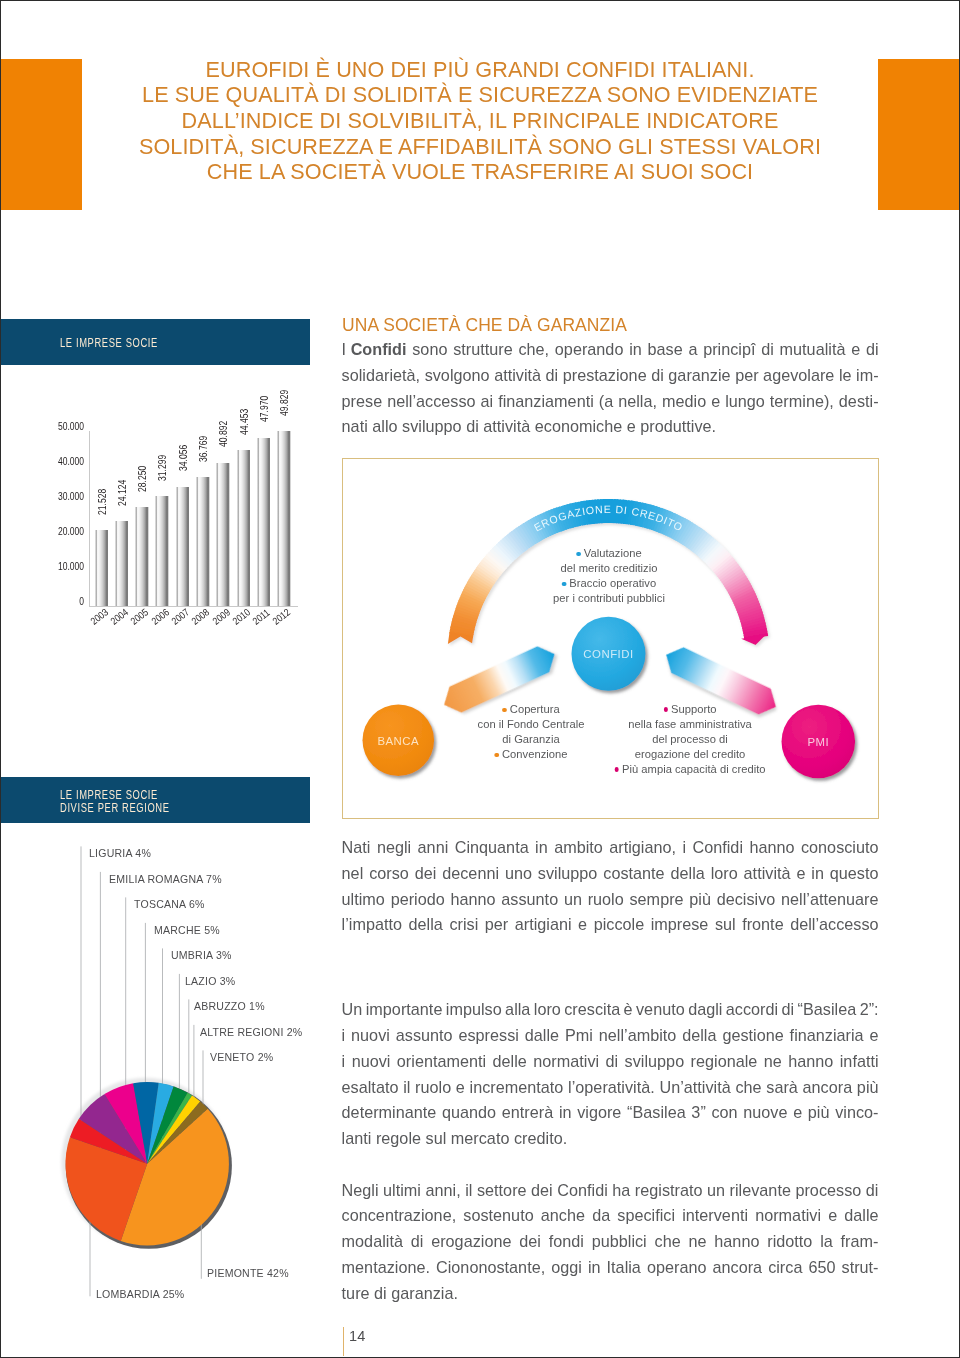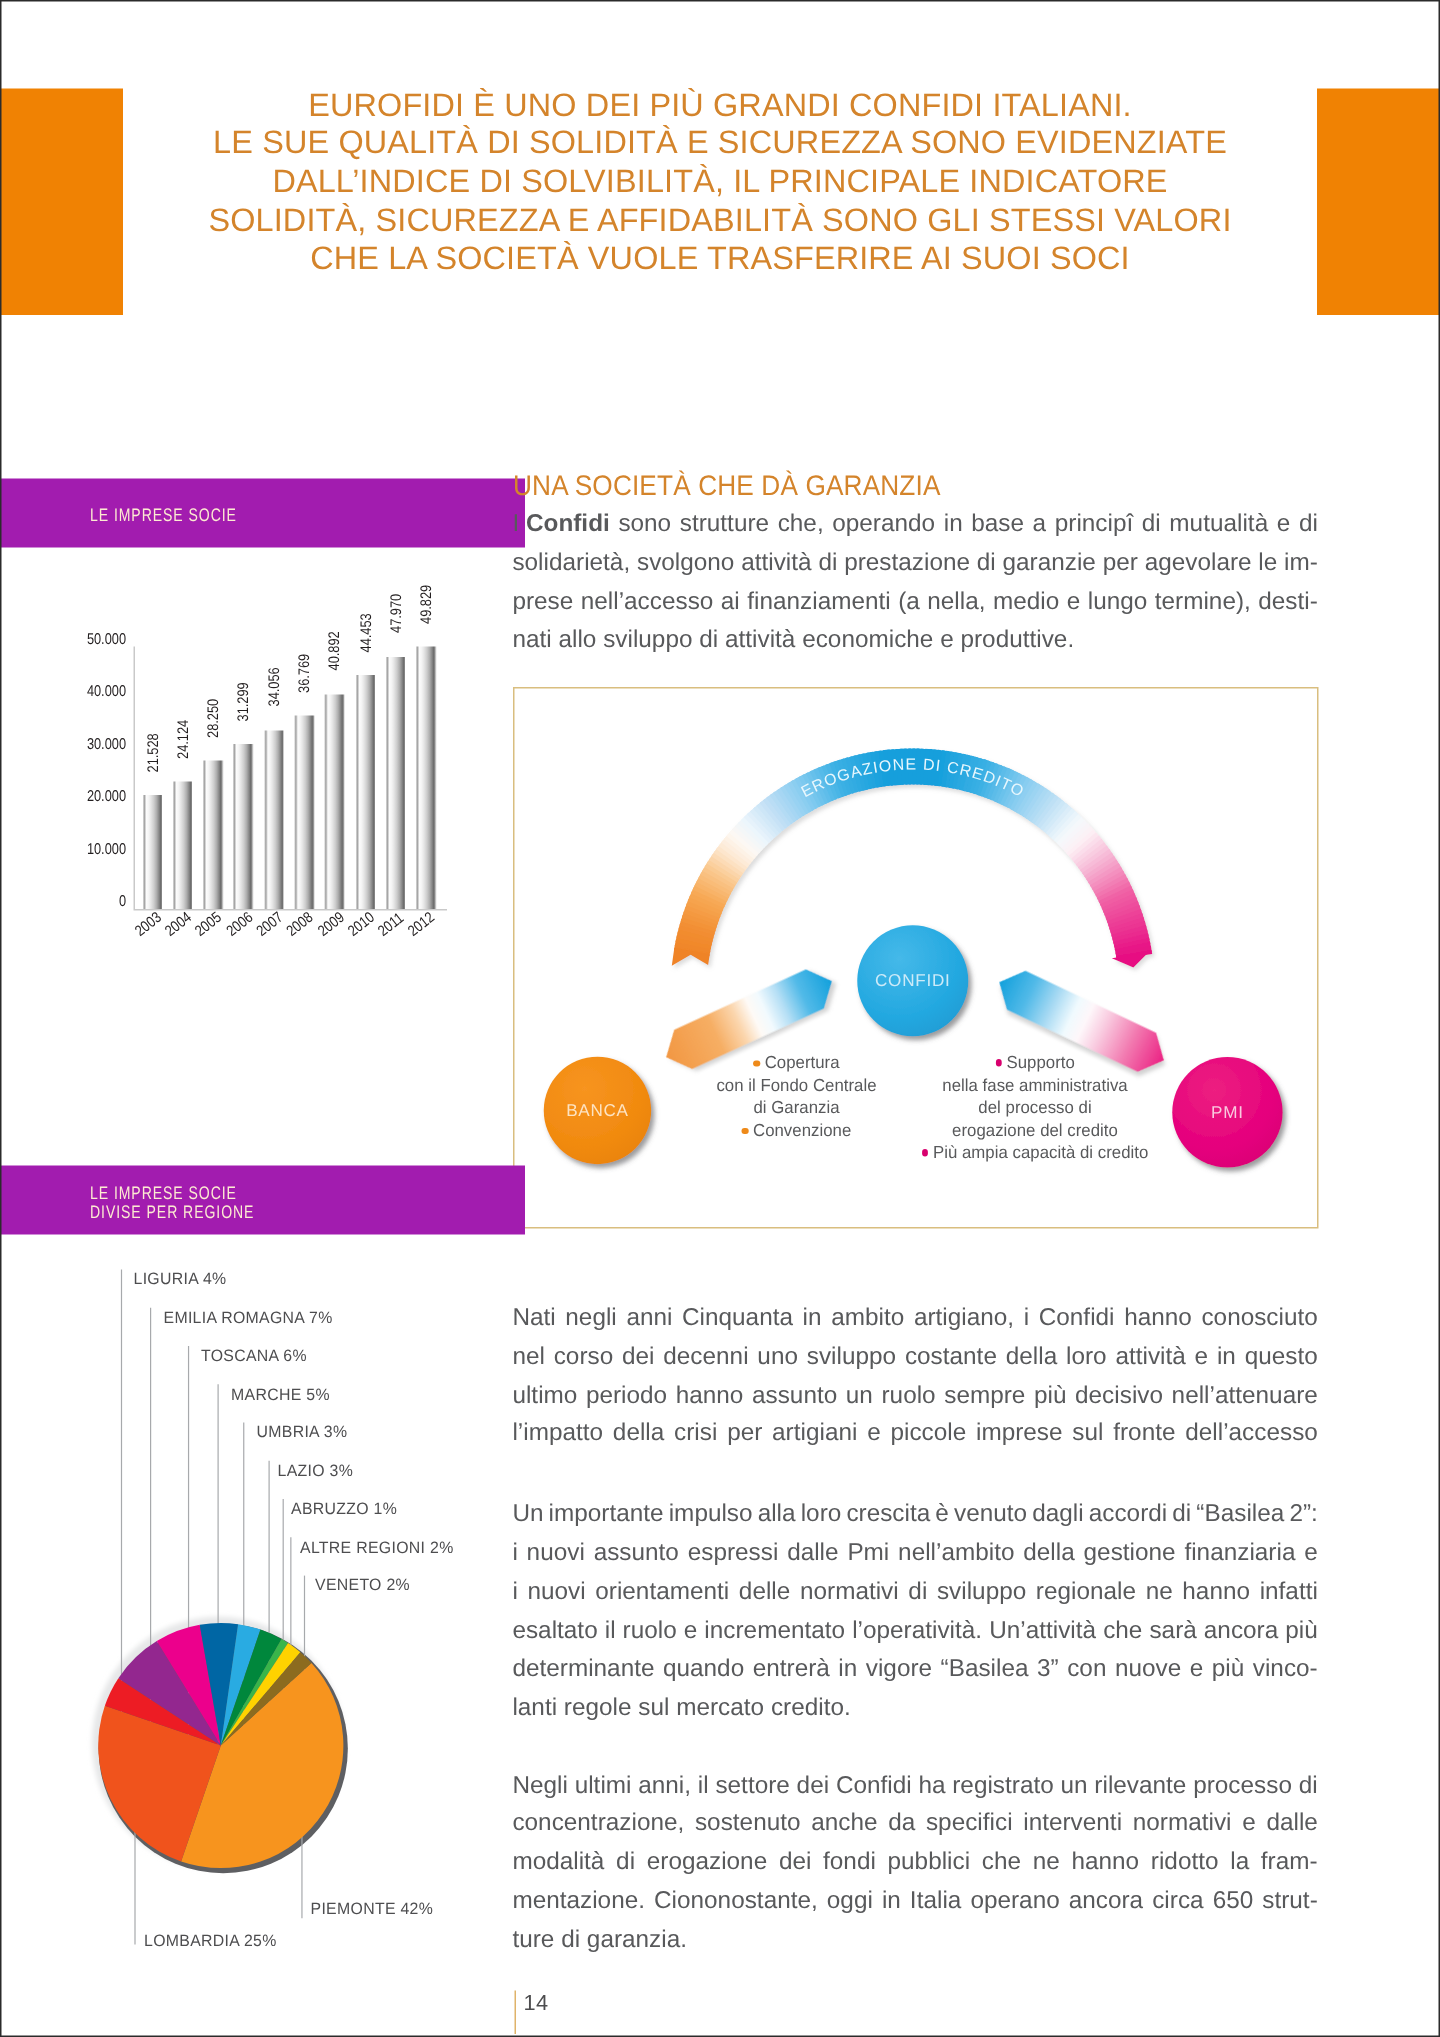--- a/index.html
+++ b/index.html
@@ -10,22 +10,22 @@
 
   
   .hdr-block{position:absolute;background:#F08203;}
   .hdr-left{left:0;top:59px;width:82px;height:151px;}
   .hdr-right{left:878px;top:59px;width:82px;height:151px;}
   .hdr-text{position:absolute;left:110px;top:56.5px;width:740px;text-align:center;
     color:#D4842B;font-size:21.6px;line-height:25.7px;letter-spacing:0.1px;}
   .hdr-text div{white-space:nowrap;}
 
   
-  .band{position:absolute;background:#a21caf;color:#FDEBD2;font-size:12.1px;
-    letter-spacing:0.8px;font-weight:normal;padding-left:40px;}
+  .band{position:absolute;background:#0c4a6e;color:#FDEBD2;font-size:12.1px;
+    letter-spacing:0.8px;font-weight:normal;}
   .band span{position:absolute;left:59.7px;transform:scaleX(0.775);transform-origin:0 50%;
     white-space:nowrap;}
   #band1{left:0;top:319px;width:310px;height:46px;}
   #band1 span{top:16.7px;}
   #band2{left:0;top:777px;width:310px;height:46px;}
   #band2 .l1{top:10.9px;}
   #band2 .l2{top:23.9px;}
 
   
   #barchart{position:absolute;left:0;top:0;width:330px;height:680px;}
@@ -132,21 +132,21 @@
 
   <div class="col-title" style="left:341.8px;top:316.2px;">UNA SOCIETÀ CHE DÀ GARANZIA</div>
 
   <div class="body-txt" id="p-intro" style="left:341.6px;top:337px;width:537px;">
       <div class="tline"><span><span>I </span><b>Confidi</b></span><span>sono</span><span>strutture</span><span>che,</span><span>operando</span><span>in</span><span>base</span><span>a</span><span>principî</span><span>di</span><span>mutualità</span><span>e</span><span>di</span></div>
       <div class="tline"><span>solidarietà,</span><span>svolgono</span><span>attività</span><span>di</span><span>prestazione</span><span>di</span><span>garanzie</span><span>per</span><span>agevolare</span><span>le</span><span>im-</span></div>
       <div class="tline"><span>prese</span><span>nell’accesso</span><span>ai</span><span>finanziamenti</span><span>(a</span><span>nella,</span><span>medio</span><span>e</span><span>lungo</span><span>termine),</span><span>desti-</span></div>
       <div class="tline last">nati allo sviluppo di attività economiche e produttive.</div>
     </div>
 
-  <div class="body-txt" id="p-1" style="left:341.6px;top:866px;width:537px;">
+  <div class="body-txt" id="p-1" style="left:341.6px;top:835px;width:537px;">
       <div class="tline"><span>Nati</span><span>negli</span><span>anni</span><span>Cinquanta</span><span>in</span><span>ambito</span><span>artigiano,</span><span>i</span><span>Confidi</span><span>hanno</span><span>conosciuto</span></div>
       <div class="tline"><span>nel</span><span>corso</span><span>dei</span><span>decenni</span><span>uno</span><span>sviluppo</span><span>costante</span><span>della</span><span>loro</span><span>attività</span><span>e</span><span>in</span><span>questo</span></div>
       <div class="tline"><span>ultimo</span><span>periodo</span><span>hanno</span><span>assunto</span><span>un</span><span>ruolo</span><span>sempre</span><span>più</span><span>decisivo</span><span>nell’attenuare</span></div>
       <div class="tline"><span>l’impatto</span><span>della</span><span>crisi</span><span>per</span><span>artigiani</span><span>e</span><span>piccole</span><span>imprese</span><span>sul</span><span>fronte</span><span>dell’accesso</span></div>
     </div>
   <div class="body-txt" id="p-2" style="left:341.6px;top:997.2px;width:537px;">
       <div class="tline"><span>Un</span><span>importante</span><span>impulso</span><span>alla</span><span>loro</span><span>crescita</span><span>è</span><span>venuto</span><span>dagli</span><span>accordi</span><span>di</span><span>“Basilea</span><span>2”:</span></div>
       <div class="tline"><span>i</span><span>nuovi</span><span>assunto</span><span>espressi</span><span>dalle</span><span>Pmi</span><span>nell’ambito</span><span>della</span><span>gestione</span><span>finanziaria</span><span>e</span></div>
       <div class="tline"><span>i</span><span>nuovi</span><span>orientamenti</span><span>delle</span><span>normativi</span><span>di</span><span>sviluppo</span><span>regionale</span><span>ne</span><span>hanno</span><span>infatti</span></div>
       <div class="tline"><span>esaltato</span><span>il</span><span>ruolo</span><span>e</span><span>incrementato</span><span>l’operatività.</span><span>Un’attività</span><span>che</span><span>sarà</span><span>ancora</span><span>più</span></div>
@@ -412,20 +412,26 @@
         </g>
         <g filter="url(#softShadow)">
           <circle cx="398.3" cy="740.3" r="35.8" fill="url(#bancaGrad)"></circle>
         </g>
         <g filter="url(#softShadow)">
           <circle cx="818.3" cy="741.5" r="36.8" fill="url(#pmiGrad)"></circle>
         </g>
       </svg></div>
   <div id="diagram-frame"></div>
   <div id="diagram-text" style="position:absolute;left:0;top:0;width:960px;height:1358px;">
+      <div class="dg-list" style="left:408.5px;top:545.1px;width:400px;">
+        <div><span class="dg-bullet" style="background:#1F9FD8;"></span><span>Valutazione</span></div>
+        <div><span>del merito creditizio</span></div>
+        <div><span class="dg-bullet" style="background:#1F9FD8;"></span><span>Braccio operativo</span></div>
+        <div><span>per i contributi pubblici</span></div>
+      </div>
       <div class="dg-list" style="left:331px;top:701.2px;width:400px;">
         <div><span class="dg-bullet" style="background:#EE8A1A;"></span><span>Copertura</span></div>
         <div><span>con il Fondo Centrale</span></div>
         <div><span>di Garanzia</span></div>
         <div><span class="dg-bullet" style="background:#EE8A1A;"></span><span>Convenzione</span></div>
       </div>
       <div class="dg-list" style="left:490px;top:700.8px;width:400px;">
         <div><span class="dg-bullet" style="background:#D8006E;"></span><span>Supporto</span></div>
         <div><span>nella fase amministrativa</span></div>
         <div><span>del processo di</span></div>

